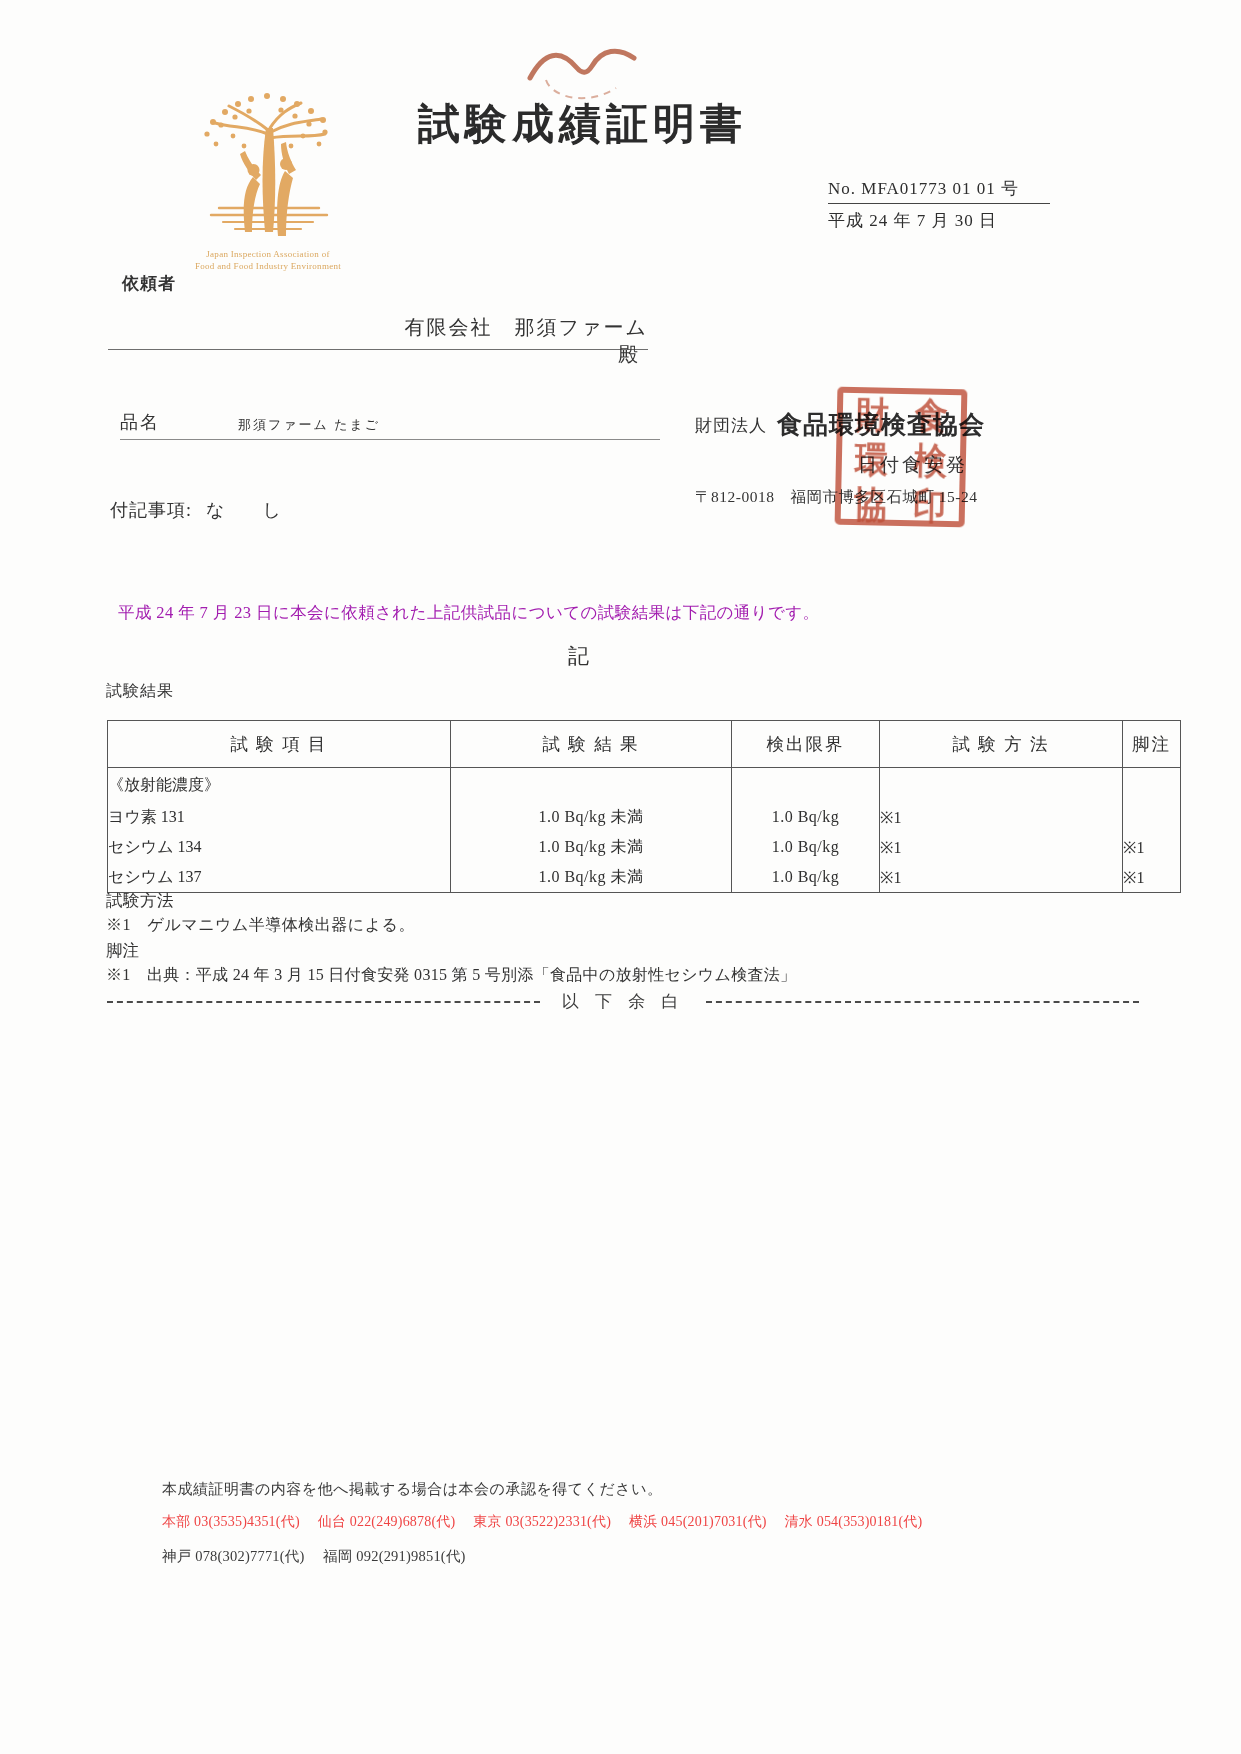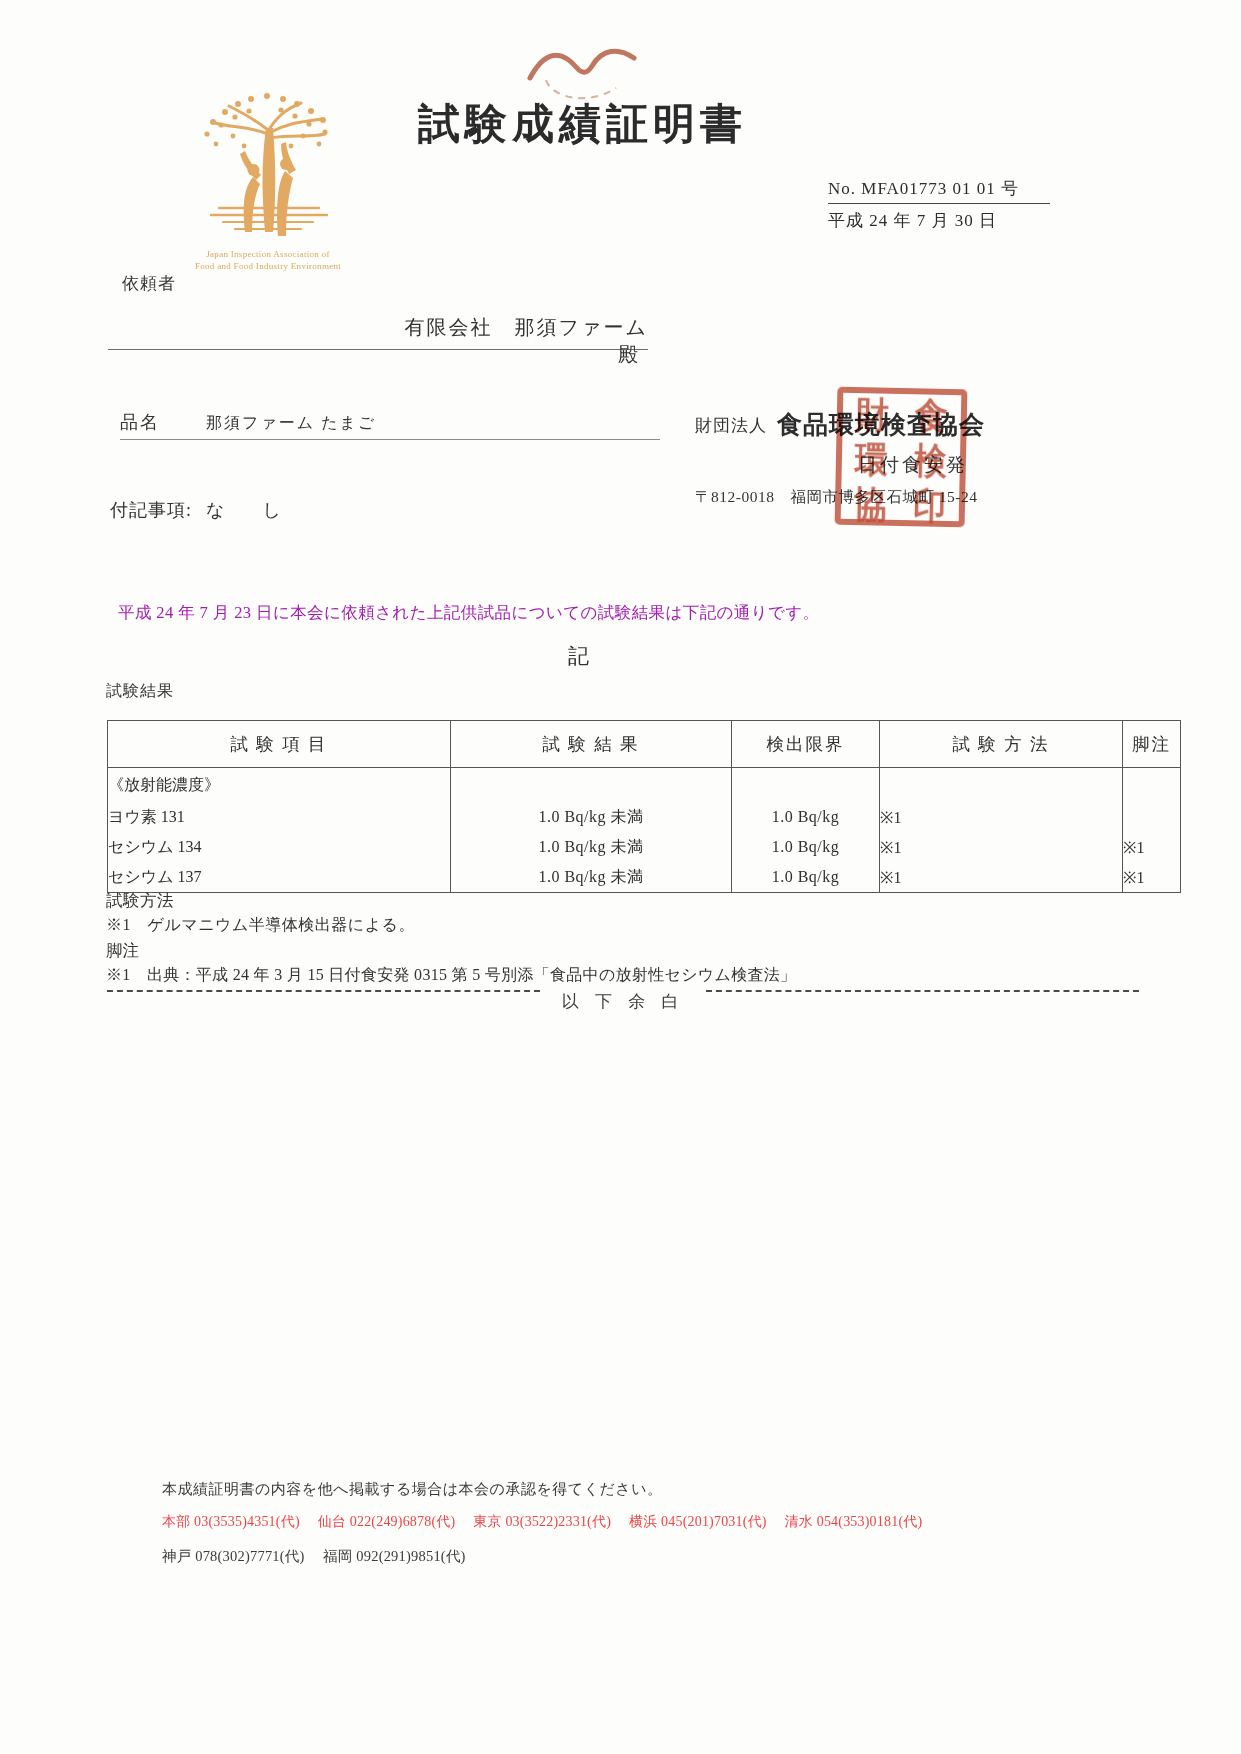--- a/index.html
+++ b/index.html
@@ -27,38 +27,38 @@
 
   
   .logo-block{left:178px;top:92px;width:180px;text-align:center;}
   .logo-caption{font-size:9px;color:#dba860;line-height:12px;margin-top:2px;letter-spacing:.3px;}
 
   
   .no-block{left:828px;top:150px;width:222px;font-size:17px;color:#2e2e2e;}
   .no-line{border-bottom:1.4px solid #444;padding-bottom:3px;letter-spacing:1px;margin-top:27px;}
   .date-line{margin-top:5px;letter-spacing:1px;}
 
-  .client-label{left:122px;top:272px;font-size:17px;letter-spacing:1px;}
+  .client-label{left:122px;top:272px;font-size:17px;letter-spacing:1px;font-weight:bold;}
   .client-line{
     left:108px;top:314px;width:540px;height:36px;
     border-bottom:1.5px solid #6e6e6e;
     display:flex;align-items:flex-end;justify-content:space-between;
     font-size:20px;letter-spacing:2px;padding-bottom:12px;box-sizing:border-box;flex-direction:column;
   }
   .client-name{padding-left:24px;}
   .client-honorific{padding-right:8px;}
 
   .item-row{
     left:120px;top:406px;width:540px;height:34px;
     border-bottom:1.3px solid #8a8a8a;
     display:flex;align-items:flex-end;
     font-size:18px;padding-bottom:5px;box-sizing:border-box;
   }
   .item-label{letter-spacing:2px;}
-  .item-name{margin-left:46px;letter-spacing:2px;font-size:16px;}
+  .item-name{margin-left:78px;letter-spacing:2px;font-size:13px;}
 
   
   .org-line{left:695px;top:408px;white-space:nowrap;}
   .org-prefix{font-size:17px;letter-spacing:1px;vertical-align:2px;}
   .org-name{font-size:25px;font-weight:bold;letter-spacing:1px;
     font-family:"Liberation Sans","DejaVu Sans",sans-serif;color:#2d2d2d;margin-left:10px;}
   .org-branch{left:858px;top:452px;font-size:19px;letter-spacing:3px;color:#3a3a3a;}
   .org-address{left:695px;top:487px;font-size:15.5px;letter-spacing:.5px;color:#343434;}
 
   
@@ -111,21 +111,21 @@
   td.c-method{text-align:left;padding-left:14px;height:30px;}
   td.c-foot{text-align:left;padding-left:8px;height:30px;}
 
   .method-label{left:106px;top:890px;font-size:16.5px;letter-spacing:.5px;}
   .method-note{left:106px;top:915px;font-size:16px;letter-spacing:.5px;}
   .footnote-label{left:106px;top:940px;font-size:16.5px;}
   .footnote-note{left:106px;top:965px;font-size:16px;letter-spacing:.3px;}
 
   .blank-divider{
     left:107px;top:990px;width:1032px;
-    display:flex;font-size:17px;letter-spacing:6px;color:#3a3a3a;
+    display:flex;align-items:center;font-size:17px;letter-spacing:6px;color:#3a3a3a;
   }
   .blank-divider .dash{flex:1;border-top:2.2px dashed #4a4a4a;height:0;}
   .blank-divider .txt{padding:0 22px;white-space:nowrap;}
 
   .footer-notice{left:162px;top:1480px;font-size:15px;letter-spacing:.5px;color:#3a3a3a;}
   .footer-phones1{left:162px;top:1513px;font-size:14px;letter-spacing:.2px;color:#ef4444;}
   .footer-phones2{left:162px;top:1547px;font-size:14.5px;letter-spacing:.2px;color:#3a3a3a;}
 </style>
 </head>
 <body>

